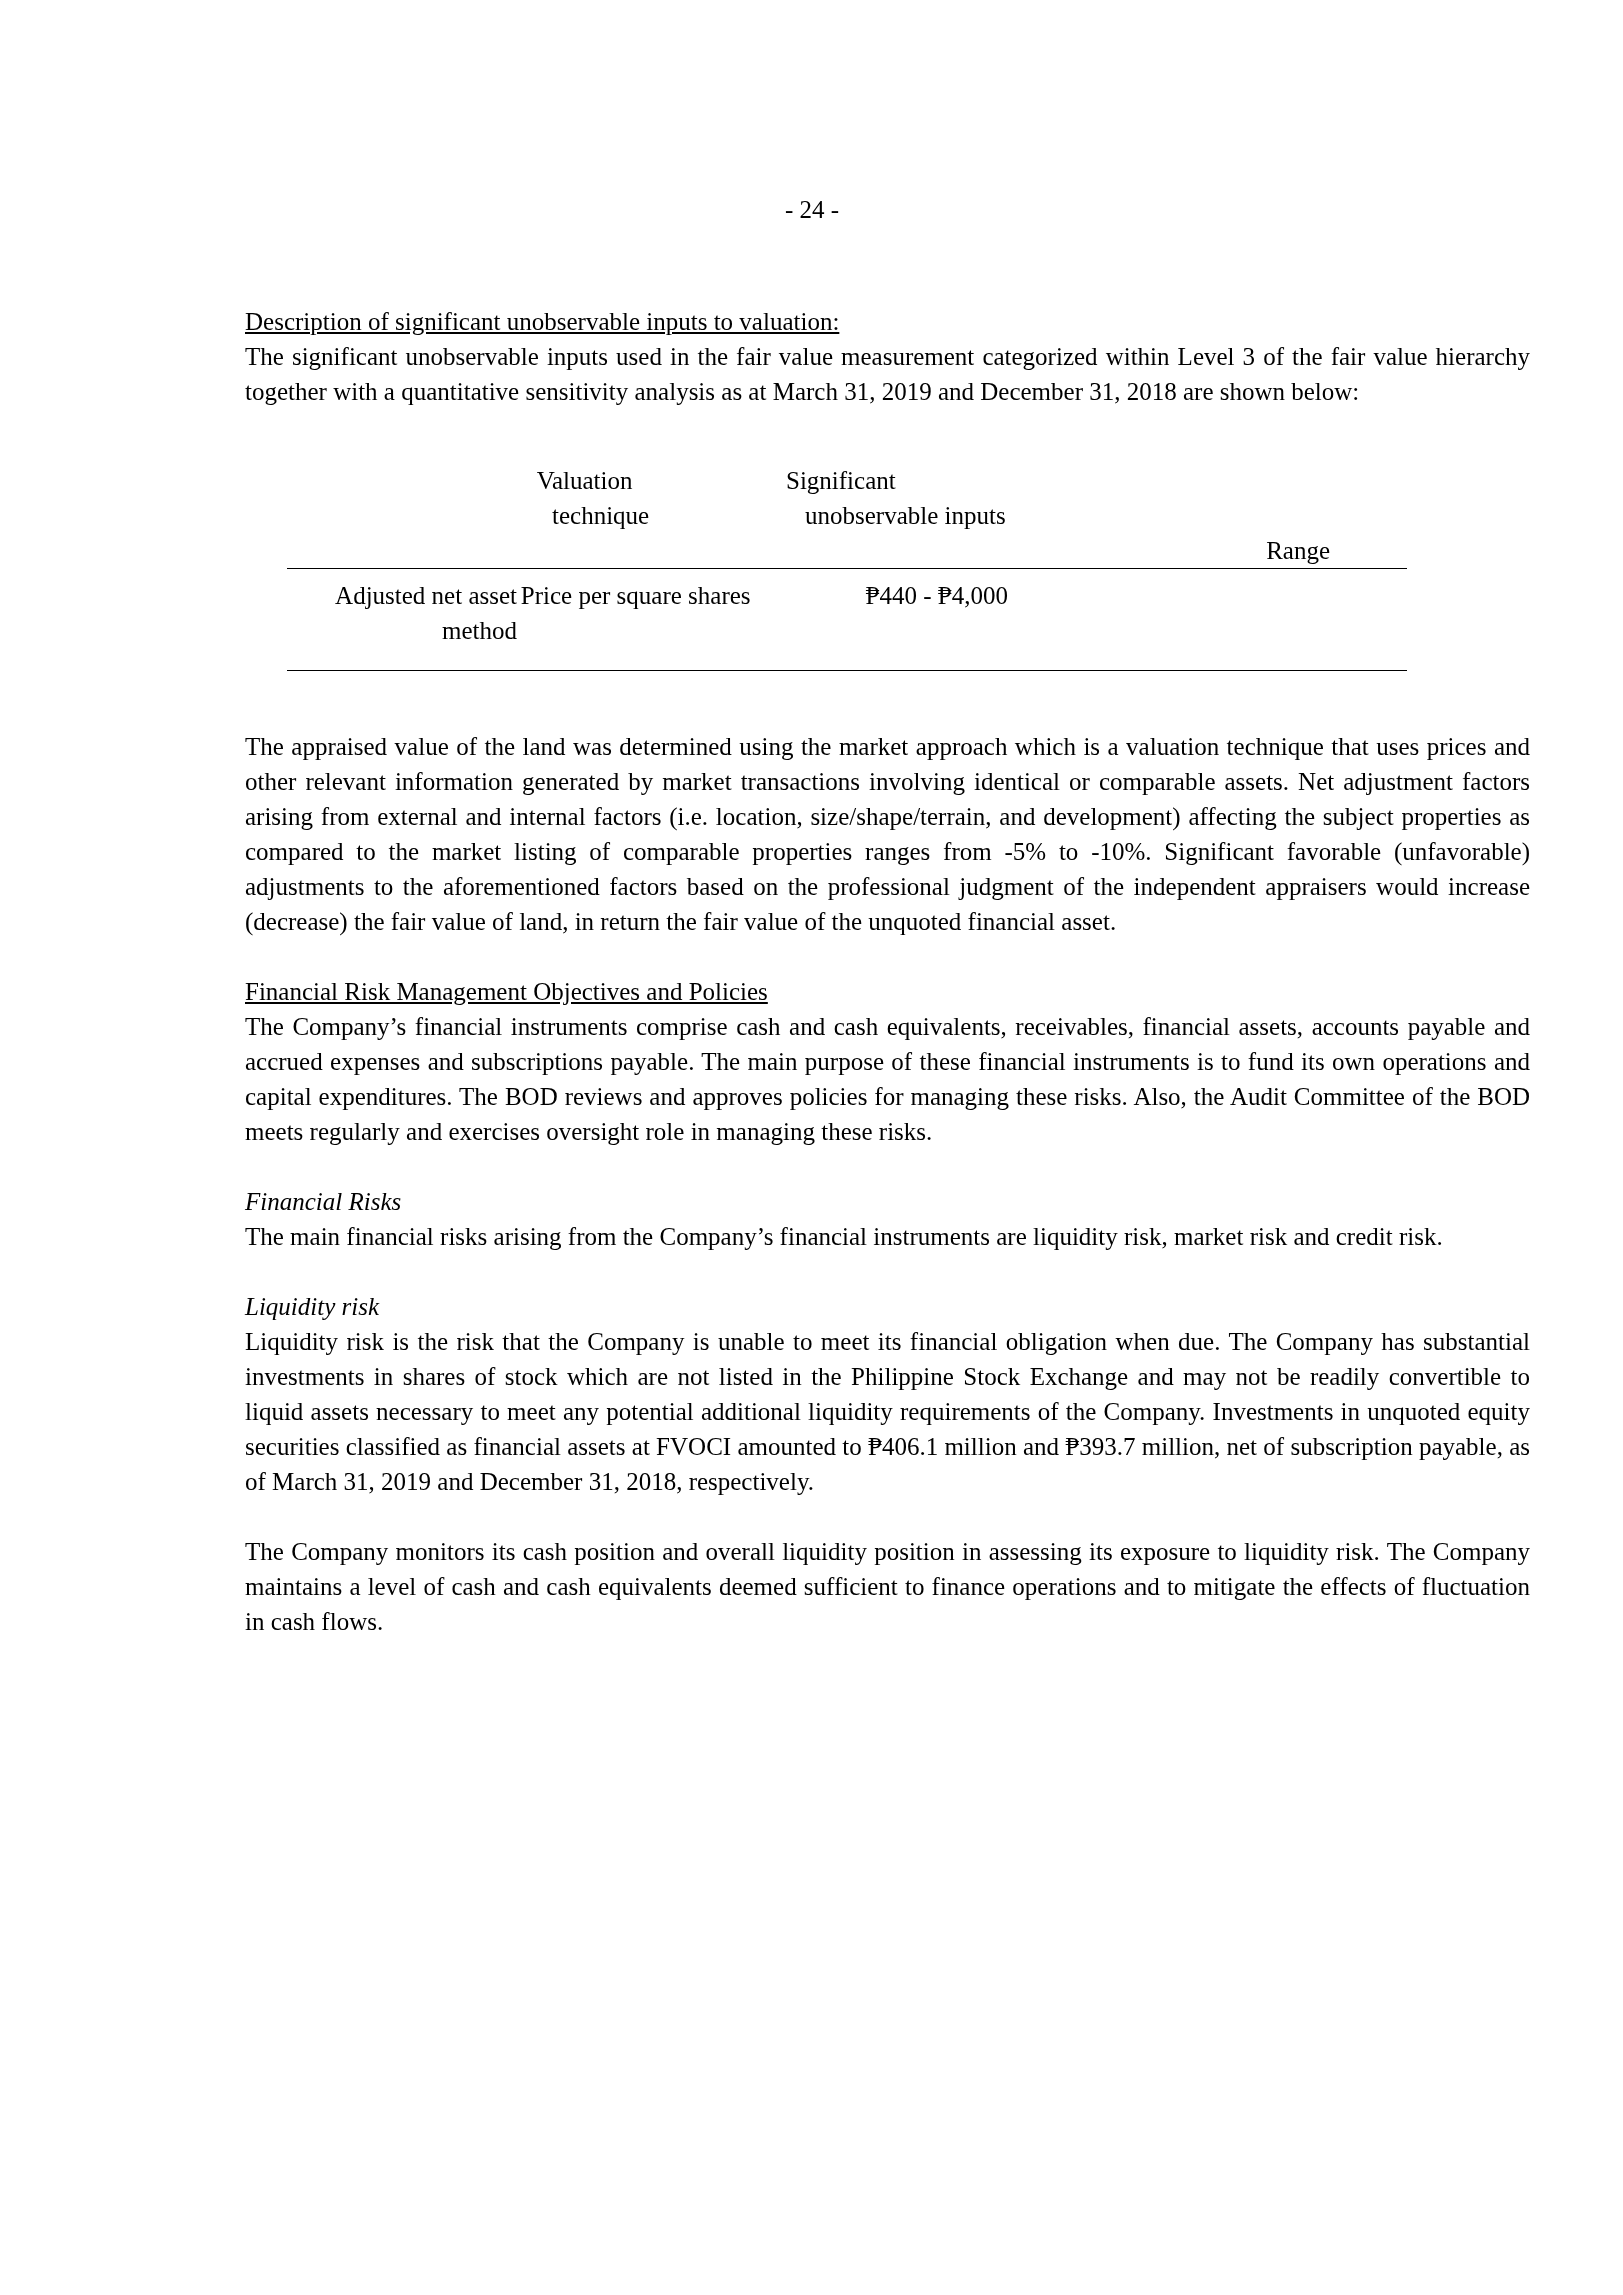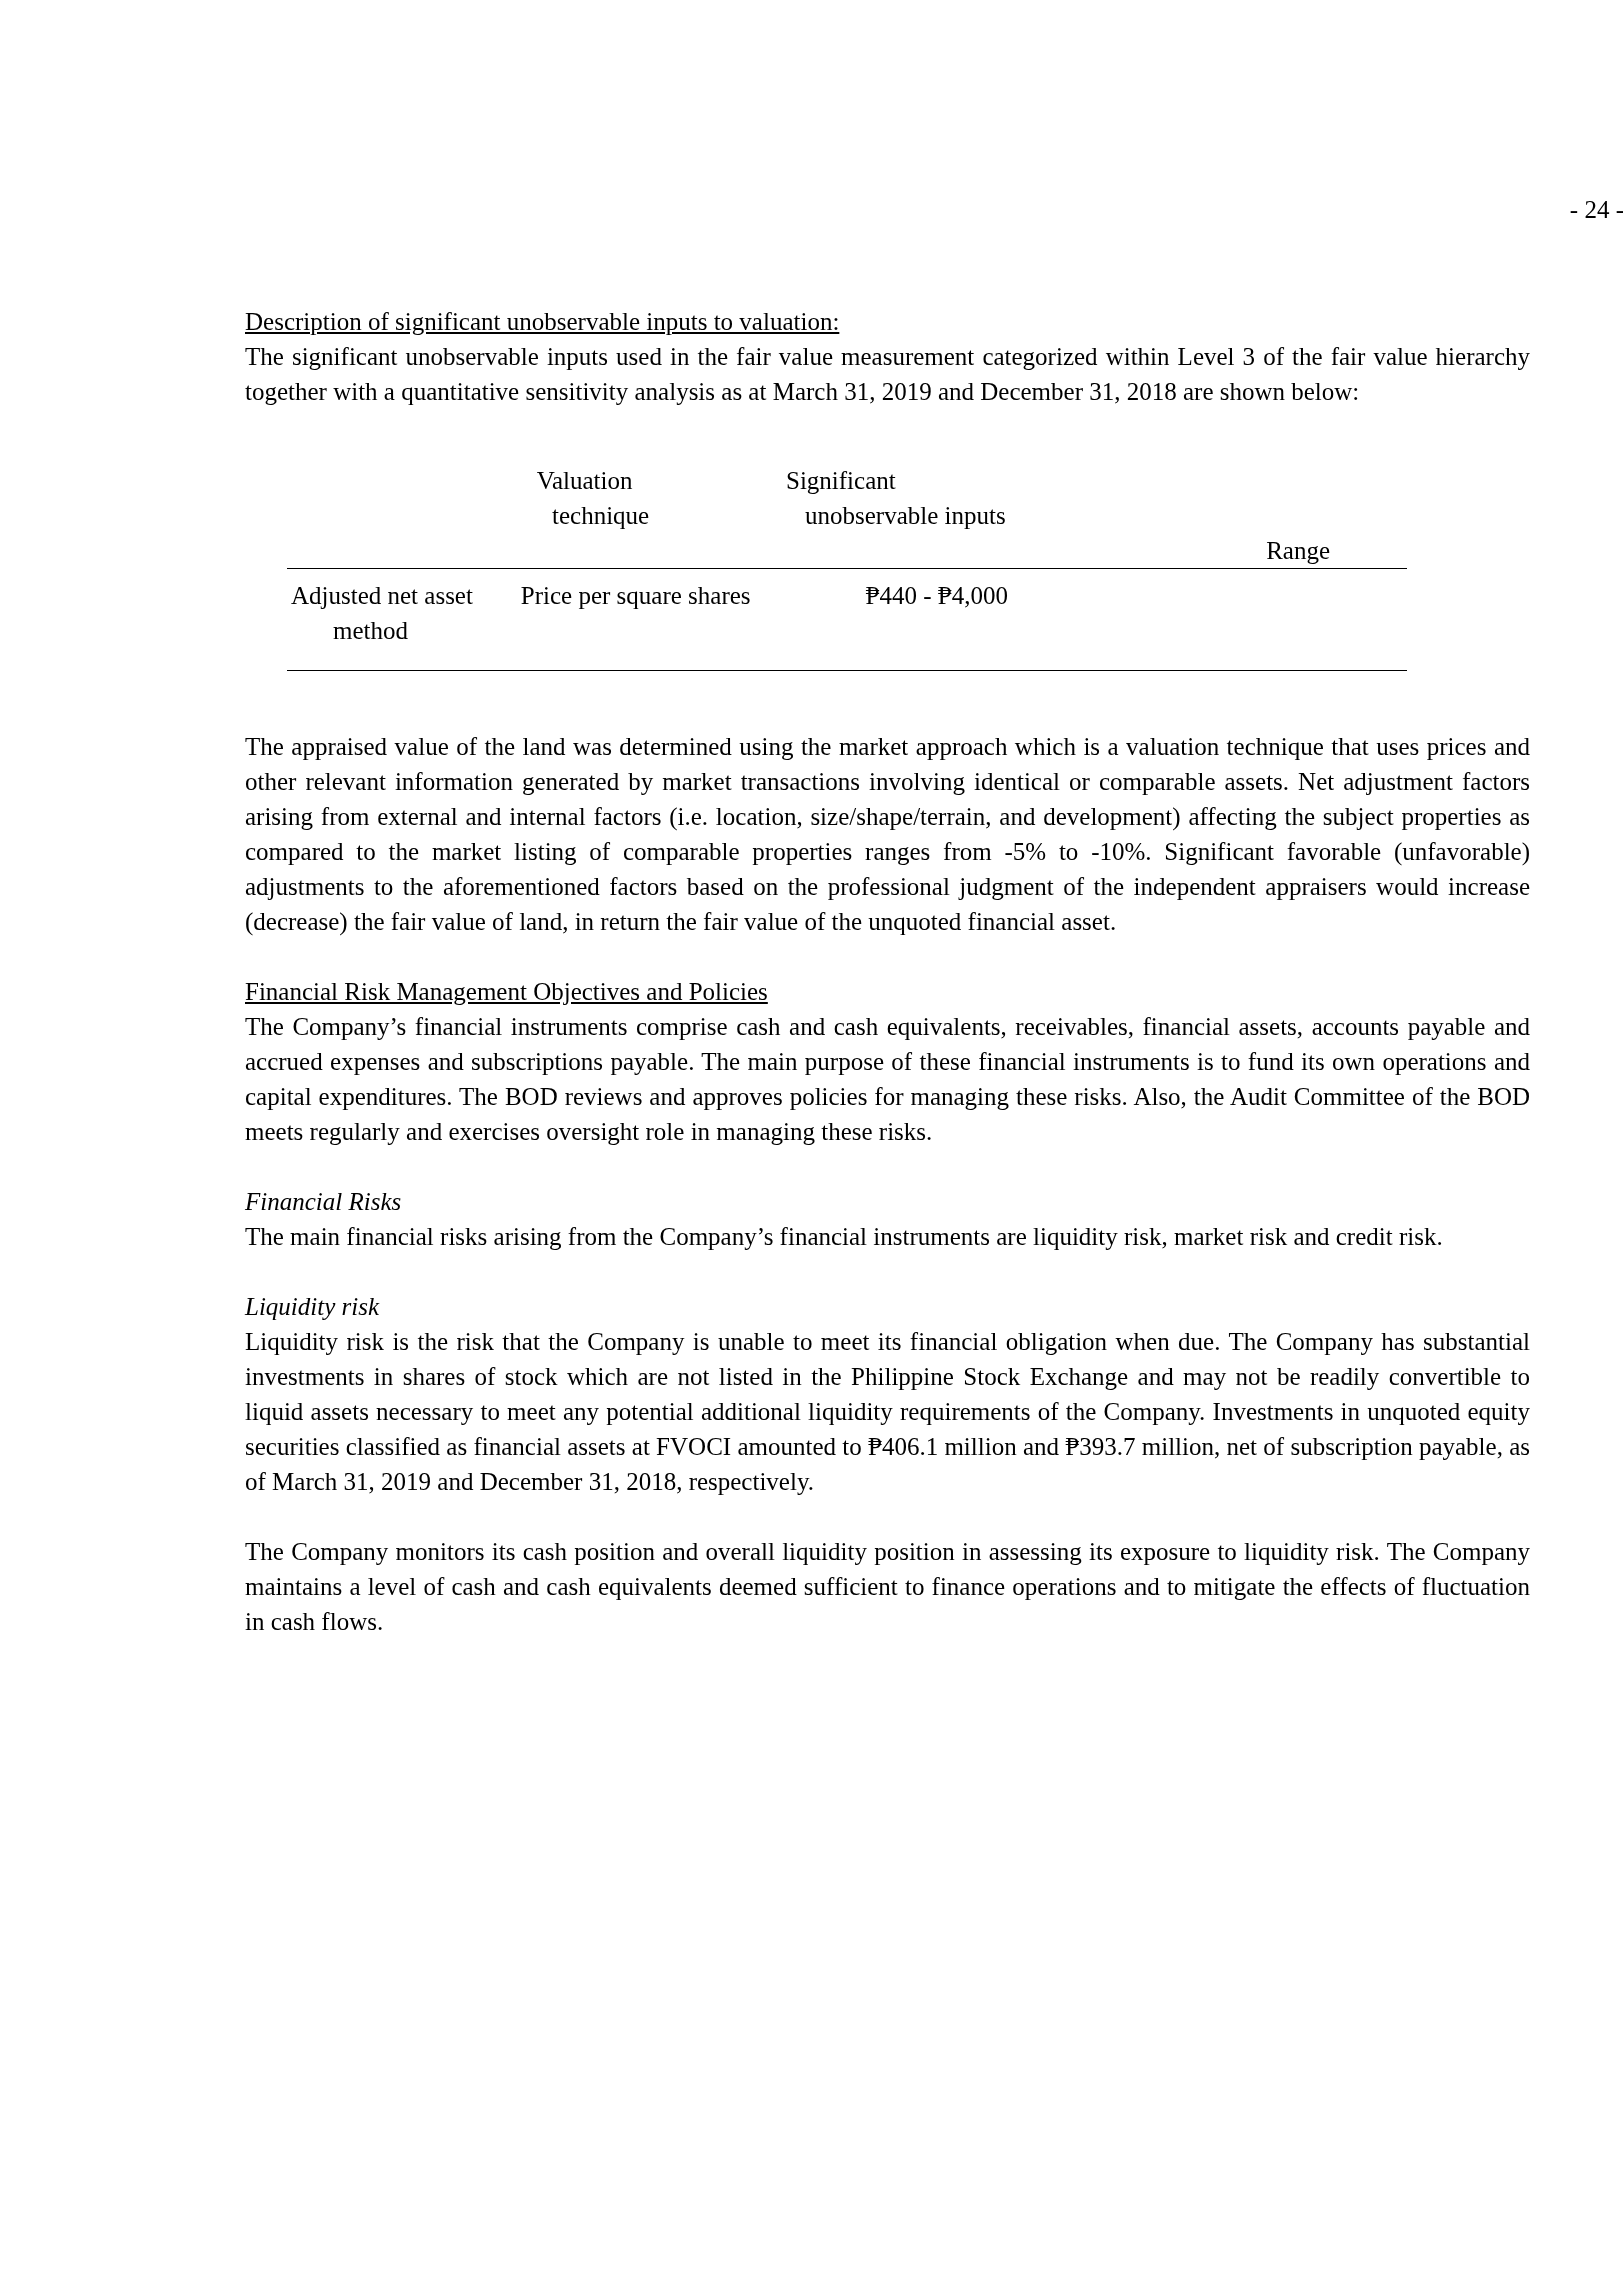--- a/index.html
+++ b/index.html
@@ -7,21 +7,21 @@
     body {
       width: 1624px;
       height: 2295px;
       font-family: "Liberation Serif", "DejaVu Serif", serif;
       font-size: 25px;
       line-height: 35px;
       color: #000000;
       overflow: hidden;
     }
     .page-number {
-      text-align: right;
+      text-align: center;
       padding-top: 192px;
       margin-bottom: 77px;
     }
     .content {
       margin-left: 245px;
       margin-right: 94px;
     }
     .para {
       text-align: justify;
       margin-bottom: 35px;
@@ -45,21 +45,21 @@
     }
     .trow {
       display: grid;
       grid-template-columns: 230px 238px 314px 337px;
       align-items: start;
     }
     .cell { white-space: pre-line; }
     .cell-tech-h  { padding-left: 35px; text-indent: -15.3px; }
     .cell-inputs-h{ padding-left: 50px; text-indent: -19px; }
     .cell-item    { padding-left: 44px; text-indent: -42px; }
-    .cell-tech    { padding-left: 46px; text-indent: -42px; }
+    .cell-tech    { padding-left: 46px; text-indent: -42px; text-align: right; }
     .cell-inputs  { padding-left: 3.8px; }
     .range-row {
       text-align: right;
       padding-right: 77px;
       border-bottom: 1.5px solid #000;
     }
     .data-row { padding-top: 9.2px; }
     .cell-range { text-align: right; padding-right: 61px; }
   </style>
 </head>

